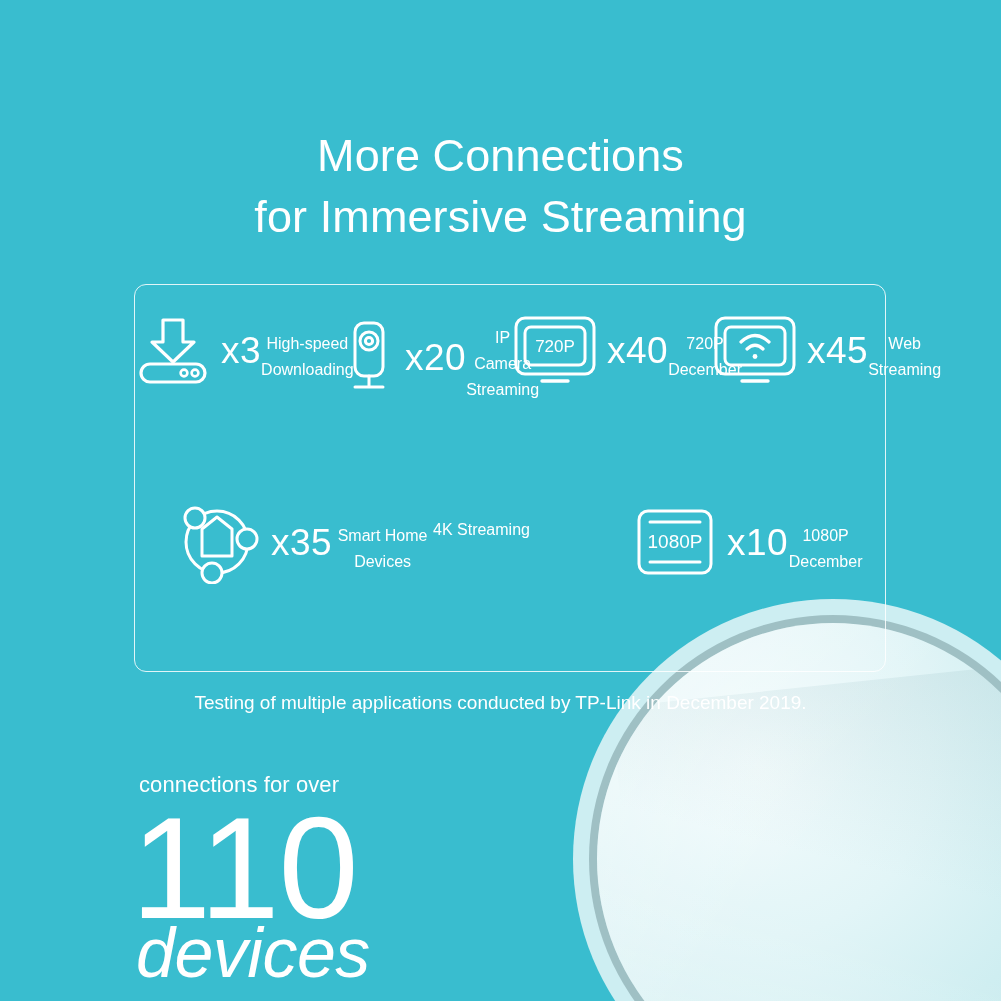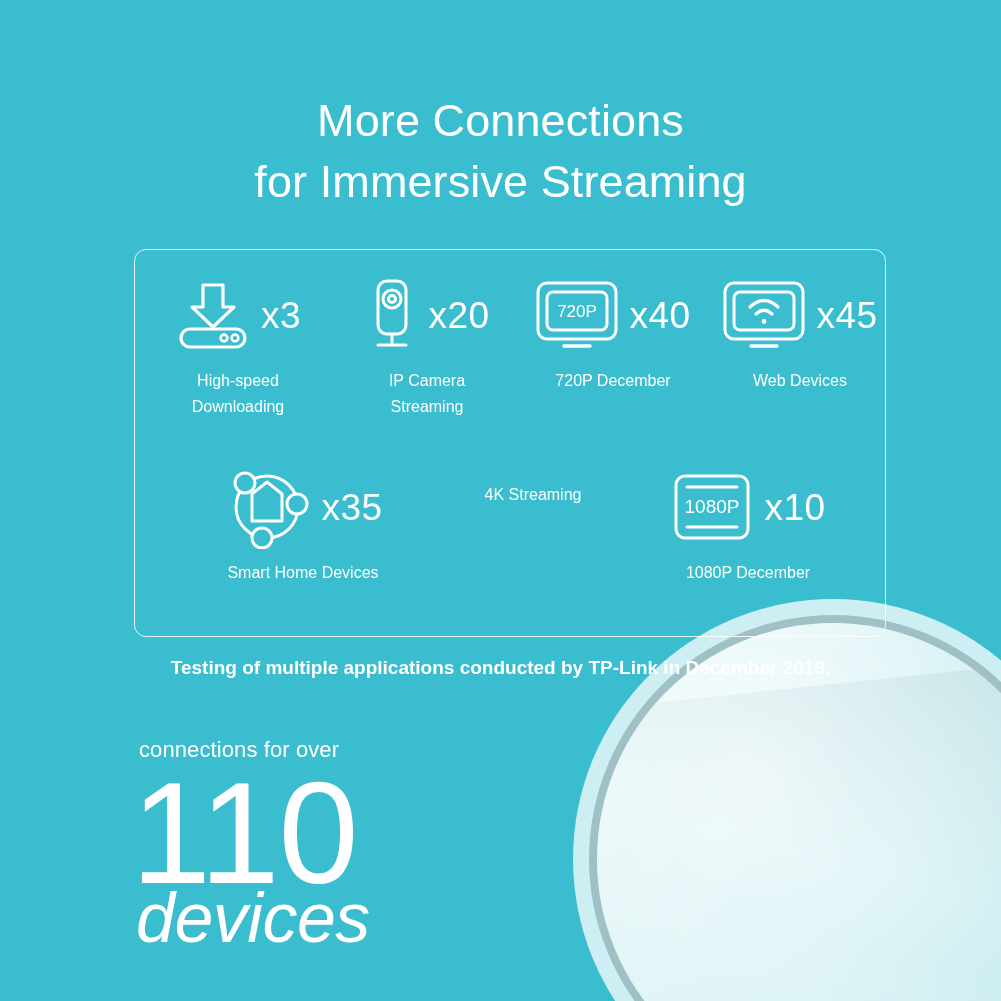--- a/index.html
+++ b/index.html
@@ -68,20 +68,21 @@
     width: 112%; height: 80%;
     background: linear-gradient(18deg, rgba(255,255,255,0.5) 0%, rgba(255,255,255,0) 55%);
   }
 
   
   .page {
     position: relative;
     z-index: 2;
     width: 1001px;
     height: 711px;
+    margin-top: 35px;
   }
 
   .headline {
     position: absolute;
     top: 90px;
     left: 0;
     width: 1001px;
     text-align: center;
     font-size: 45px;
     font-weight: 400;
@@ -105,21 +106,20 @@
   .row {
     position: absolute;
     display: flex;
     align-items: flex-start;
   }
   .row-1 { left: 0; top: 26px; width: 752px; }
   .row-2 { left: 38px; top: 218px; width: 690px; }
 
   .item {
     display: flex;
-    flex-direction: column;
     align-items: center;
   }
   .item-top {
     display: flex;
     align-items: center;
     justify-content: center;
     height: 78px;
   }
   .icon-wrap {
     display: flex;
@@ -182,21 +182,21 @@
     font-style: italic;
   }
 
   .footnote {
     position: absolute;
     left: 0;
     top: 657px;
     width: 1001px;
     text-align: center;
     font-size: 19px;
-    font-weight: 700;
+    font-weight: 400;
   }
 
   svg { display: block; }
 </style>
 </head>
 <body>
 
 <div class="router-disc">
   <div class="router-ring"></div>
   <div class="router-inner">
@@ -280,21 +280,21 @@
                 <rect x="12" y="12" width="60" height="38" rx="6" stroke-width="3"></rect>
                 <line x1="29" y1="66" x2="55" y2="66" stroke-width="3.4"></line>
                 <path d="M28 27 q14 -13 28 0" stroke-width="3.2"></path>
                 <path d="M34 34 q8 -7.5 16 0" stroke-width="3.2"></path>
                 <circle cx="42" cy="41.5" r="2.4" fill="#ffffff" stroke="none"></circle>
               </g>
             </svg>
           </span>
           <span class="mult">x45</span>
         </div>
-        <div class="caption">Web Devices</div>
+        <div class="caption">Web Streaming</div>
       </div>
 
     </div>
 
     <div class="row row-2">
 
       <div class="item i-smart">
         <div class="item-top">
           <span class="icon-wrap">
             <svg width="88" height="84" viewBox="0 0 88 84">

